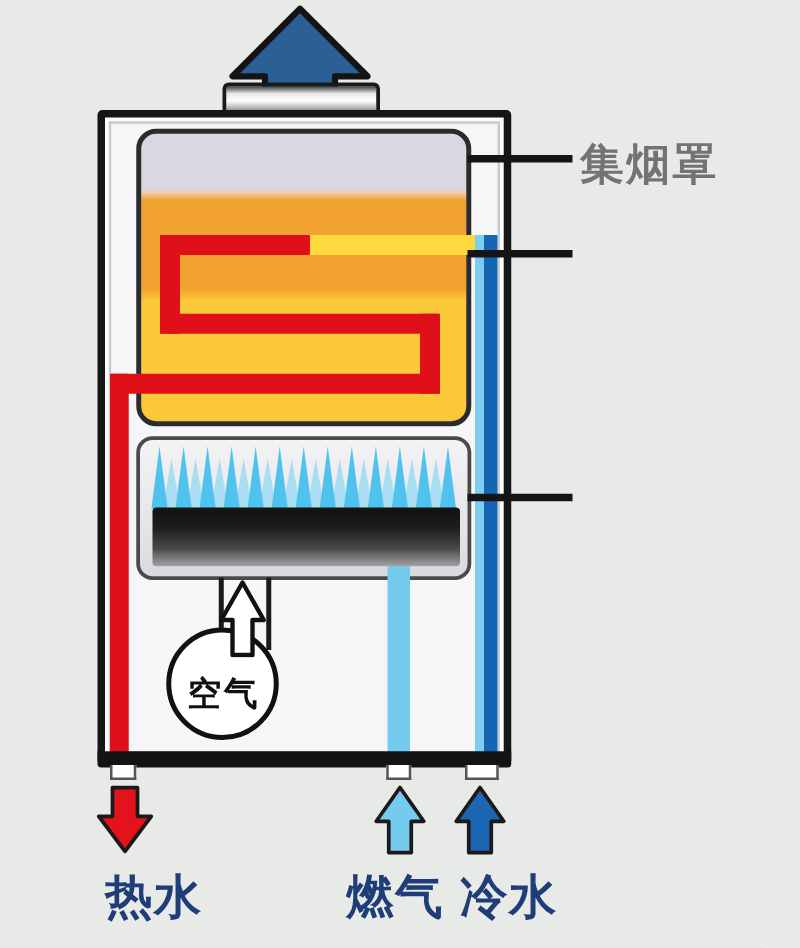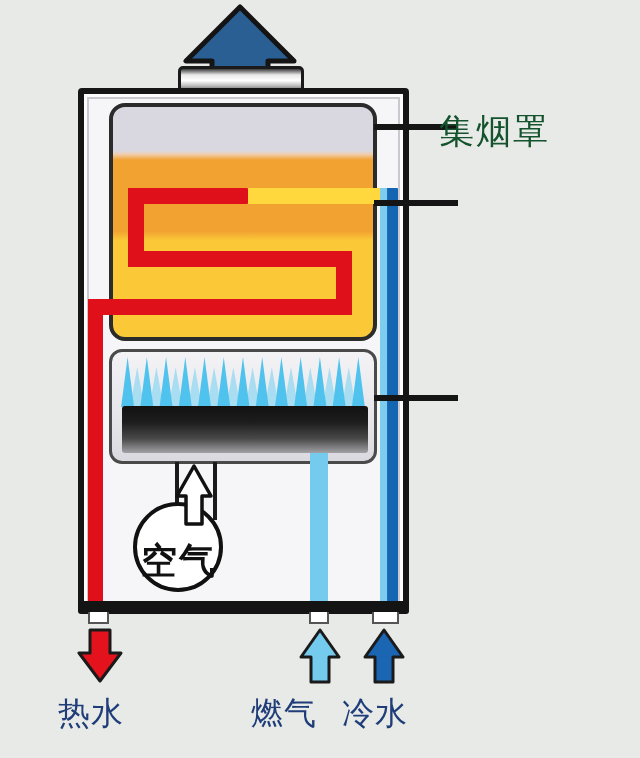--- a/index.html
+++ b/index.html
@@ -69,35 +69,35 @@
 
   
   .air-line{background:#1a1a1a;width:4px;}
   .air-circle{
     left:133px;top:502px;width:90px;height:90px;
     border:4px solid #111;border-radius:50%;
     background:#fff;box-sizing:border-box;
   }
   .air-text{
     left:133px;top:537px;width:92px;
-    font-size:36px;font-weight:bold;color:#111;
+    font-size:27px;font-weight:bold;color:#111;
     text-align:center;letter-spacing:2px;
   }
 
   
   .callout-line{height:6px;background:#151515;}
   .callout-label{
-    left:439px;height:40px;
-    font-size:35px;font-weight:normal;color:#14532d;
+    left:464px;height:40px;
+    font-size:35px;font-weight:bold;color:#737373;
     letter-spacing:2px;white-space:nowrap;
   }
   .flow-label{
     top:692px;height:46px;
-    font-size:32px;font-weight:normal;color:#1f3d78;
-    text-align:left;letter-spacing:1px;white-space:nowrap;
+    font-size:38px;font-weight:bold;color:#1f3d78;
+    text-align:right;letter-spacing:1px;white-space:nowrap;
   }
 
   .foot{
     top:612px;height:12px;background:#fff;
     border:2px solid #555;border-top:none;box-sizing:border-box;
   }
 </style>
 </head>
 <body>
 

